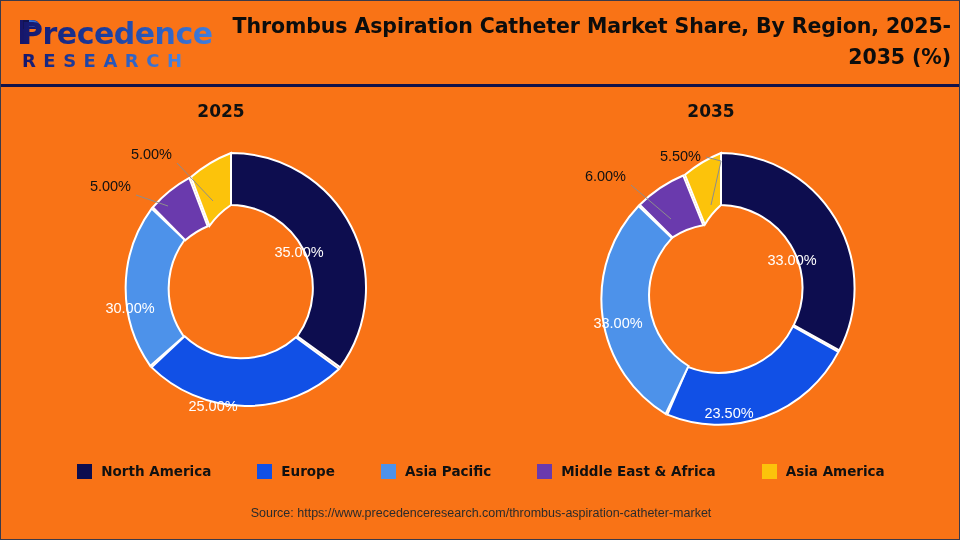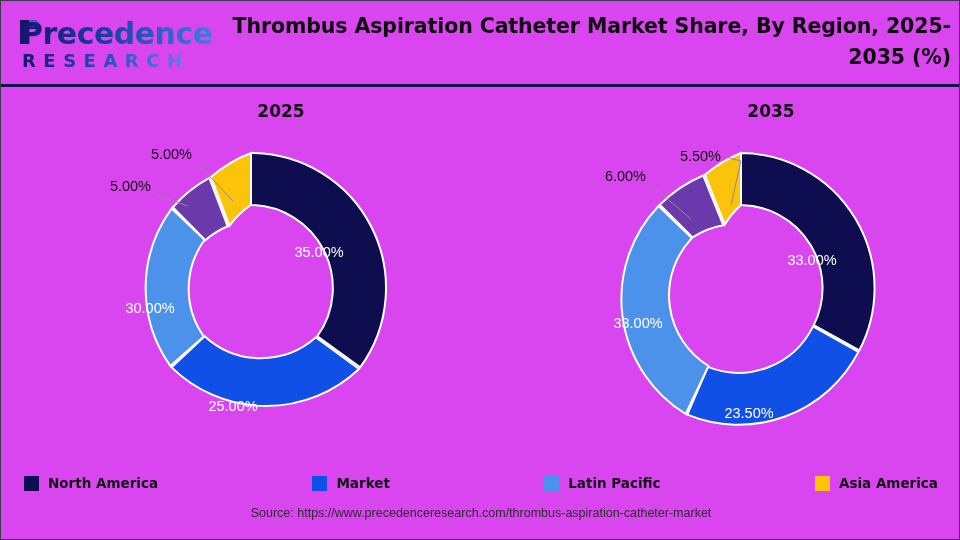--- a/index.html
+++ b/index.html
@@ -7,21 +7,21 @@
     padding: 0;
     background: #ffffff;
   }
   body {
     font-family: "Liberation Sans", sans-serif;
   }
   .page {
     position: relative;
     width: 960px;
     height: 540px;
-    background: #d946ef;
+    background: #f97316;
     border: 1px solid #3a3a4a;
     box-sizing: border-box;
     overflow: hidden;
   }
 
   
   .header {
     position: absolute;
     left: 0; top: 0;
     width: 100%;
@@ -92,21 +92,20 @@
     left: 0;
     top: 86px;
     width: 960px;
     height: 360px;
   }
   .panel {
     position: absolute;
     top: 0;
     width: 480px;
     height: 360px;
-    padding-left: 40px;
   }
   .panel-left  { left: 0; }
   .panel-right { left: 480px; }
 
   .panel-title {
     position: absolute;
     top: 14px;
     width: 100%;
     text-align: center;
     font-family: "DejaVu Sans", sans-serif;
@@ -141,26 +140,26 @@
   .leader {
     stroke: #8d8d8d;
     stroke-width: 1;
     fill: none;
   }
 
   
   .legend {
     position: absolute;
     left: 0;
-    top: 464px;
+    top: 452px;
     width: 960px;
     height: 36px;
     display: flex;
     align-items: center;
-    justify-content: space-between;
+    justify-content: center;
   }
   .legend-item {
     display: flex;
     align-items: center;
     margin: 0 23px;
   }
   .legend-swatch {
     width: 15px;
     height: 15px;
     margin-right: 9px;
@@ -269,25 +268,29 @@
     </div>
   </div>
 
   <div class="legend">
     <div class="legend-item">
       <span class="legend-swatch" style="background: rgb(13, 13, 79);"></span>
       <span class="legend-text">North America</span>
     </div>
     <div class="legend-item">
       <span class="legend-swatch" style="background: rgb(17, 80, 230);"></span>
-      <span class="legend-text">Market</span>
+      <span class="legend-text">Europe</span>
     </div>
     <div class="legend-item">
       <span class="legend-swatch" style="background: rgb(77, 146, 234);"></span>
-      <span class="legend-text">Latin Pacific</span>
+      <span class="legend-text">Asia Pacific</span>
+    </div>
+    <div class="legend-item">
+      <span class="legend-swatch" style="background: rgb(106, 58, 173);"></span>
+      <span class="legend-text">Middle East &amp; Africa</span>
     </div>
     <div class="legend-item">
       <span class="legend-swatch" style="background: rgb(252, 195, 11);"></span>
       <span class="legend-text">Asia America</span>
     </div>
   </div>
 
   <div class="source">Source: https://www.precedenceresearch.com/thrombus-aspiration-catheter-market</div>
 
 </div>

